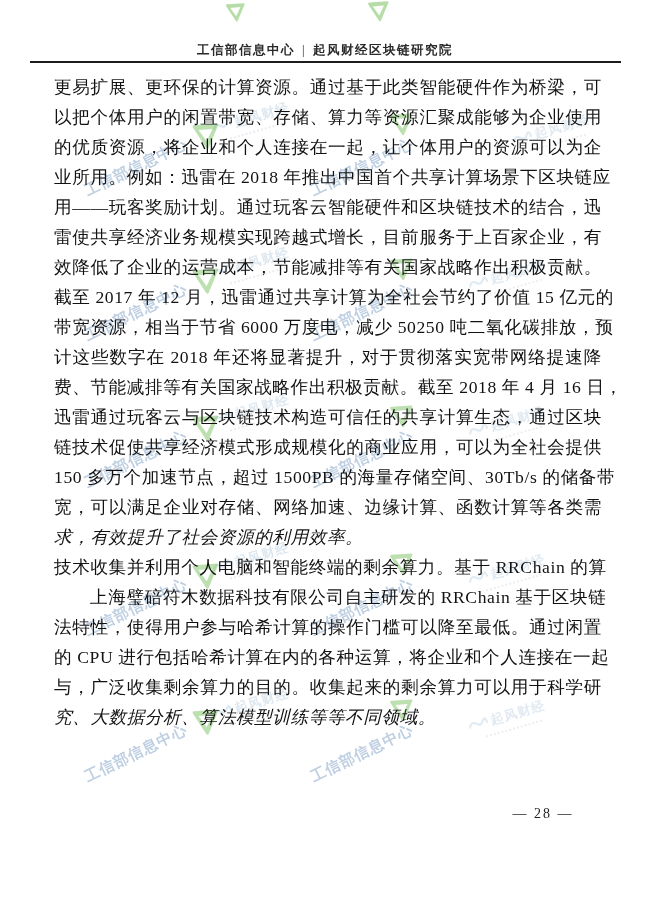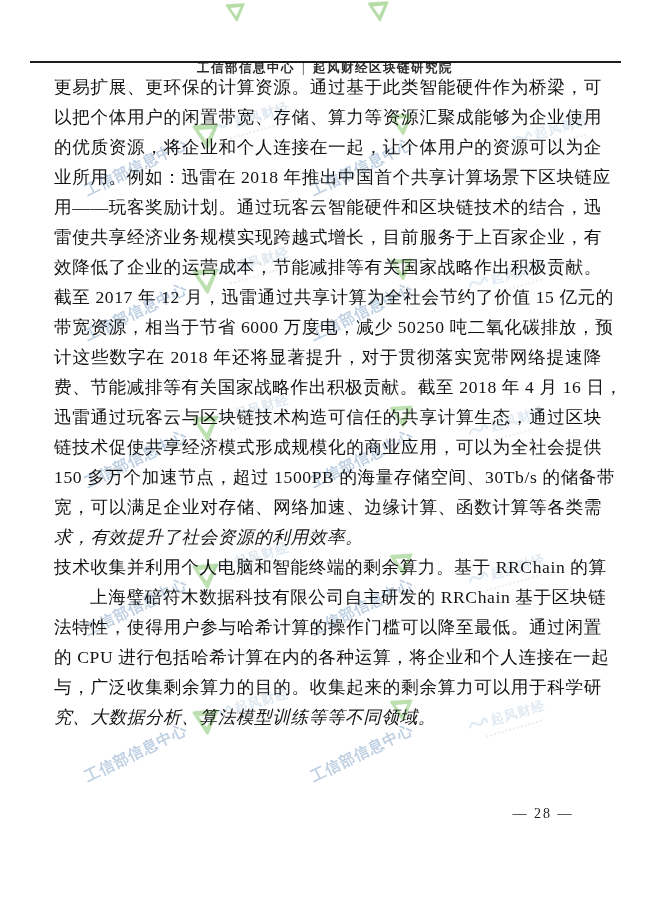--- a/index.html
+++ b/index.html
@@ -3,21 +3,21 @@
 <meta charset="utf-8">
 <style>
   html,body{margin:0;padding:0;background:#e9e9e9;}
   .page{
     position:relative;width:650px;height:919px;background:#ffffff;
     font-family:"Liberation Serif","DejaVu Serif",serif;overflow:hidden;
     margin:0 auto;box-shadow:0 0 4px rgba(0,0,0,.25);
   }
   
   .header{
-    position:absolute;top:60px;left:0;right:0;text-align:center;
+    position:absolute;top:42px;left:0;right:0;text-align:center;
     font-size:12.5px;font-weight:bold;color:#2a2a2a;letter-spacing:1.5px;z-index:3;
   }
   .header .sep{margin:0 7px;font-weight:normal;}
   .divider{
     position:absolute;top:61px;left:30px;width:591px;height:0;
     border-top:2px solid #1c1c1c;z-index:3;
   }
   
   .body-text{position:absolute;top:72px;left:54px;width:548px;z-index:2;}
   .text-line{

